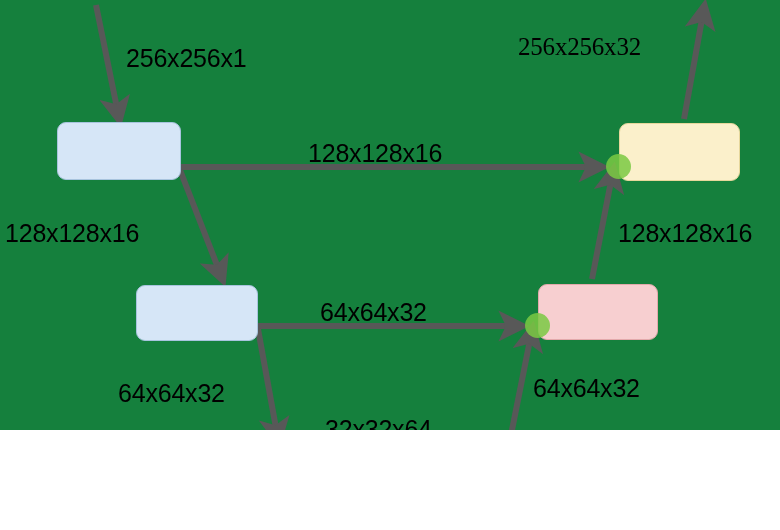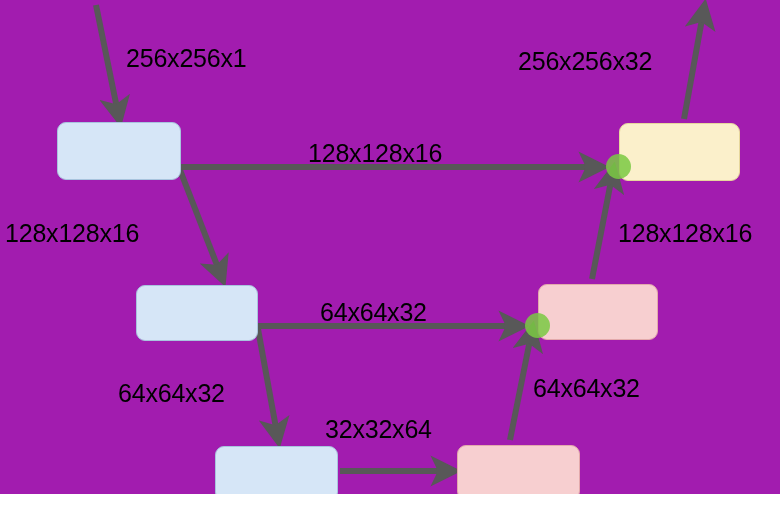--- a/index.html
+++ b/index.html
@@ -6,22 +6,22 @@
     margin: 0;
     padding: 0;
     background: #ffffff;
   }
   body {
     font-family: "Liberation Sans", sans-serif;
   }
   #canvas {
     position: relative;
     width: 780px;
-    height: 494px;
-    background: #a21caf;
+    height: 430px;
+    background: #15803d;
     overflow: hidden;
   }
   #wires {
     position: absolute;
     left: 0;
     top: 0;
     width: 780px;
     height: 530px;
   }
   .node {
@@ -106,21 +106,21 @@
   <div class="node node-decoder" style="left:457px; top:445px; width:123px; height:55px;"></div>
   <div class="node node-decoder" style="left:538px; top:284px; width:120px; height:56px;"></div>
 
   <div class="node node-output" style="left:619px; top:123px; width:121px; height:58px;"></div>
 
   <div class="merge-dot" style="left:606px; top:154px;"></div>
   <div class="merge-dot" style="left:525px; top:313px;"></div>
 
   <div class="label" style="left:126px; top:43px;">256x256x1</div>
 
-  <div class="label" style="left:518px; top:46px;">256x256x32</div>
+  <div class="label" style="left:518px; top:32px;font-family:Liberation Serif, serif;">256x256x32</div>
 
   <div class="label" style="left:308px; top:138px;">128x128x16</div>
 
   <div class="label" style="left:5px; top:218px;">128x128x16</div>
 
   <div class="label" style="left:618px; top:218px;">128x128x16</div>
 
   <div class="label" style="left:320px; top:297px;">64x64x32</div>
 
   <div class="label" style="left:118px; top:378px;">64x64x32</div>

